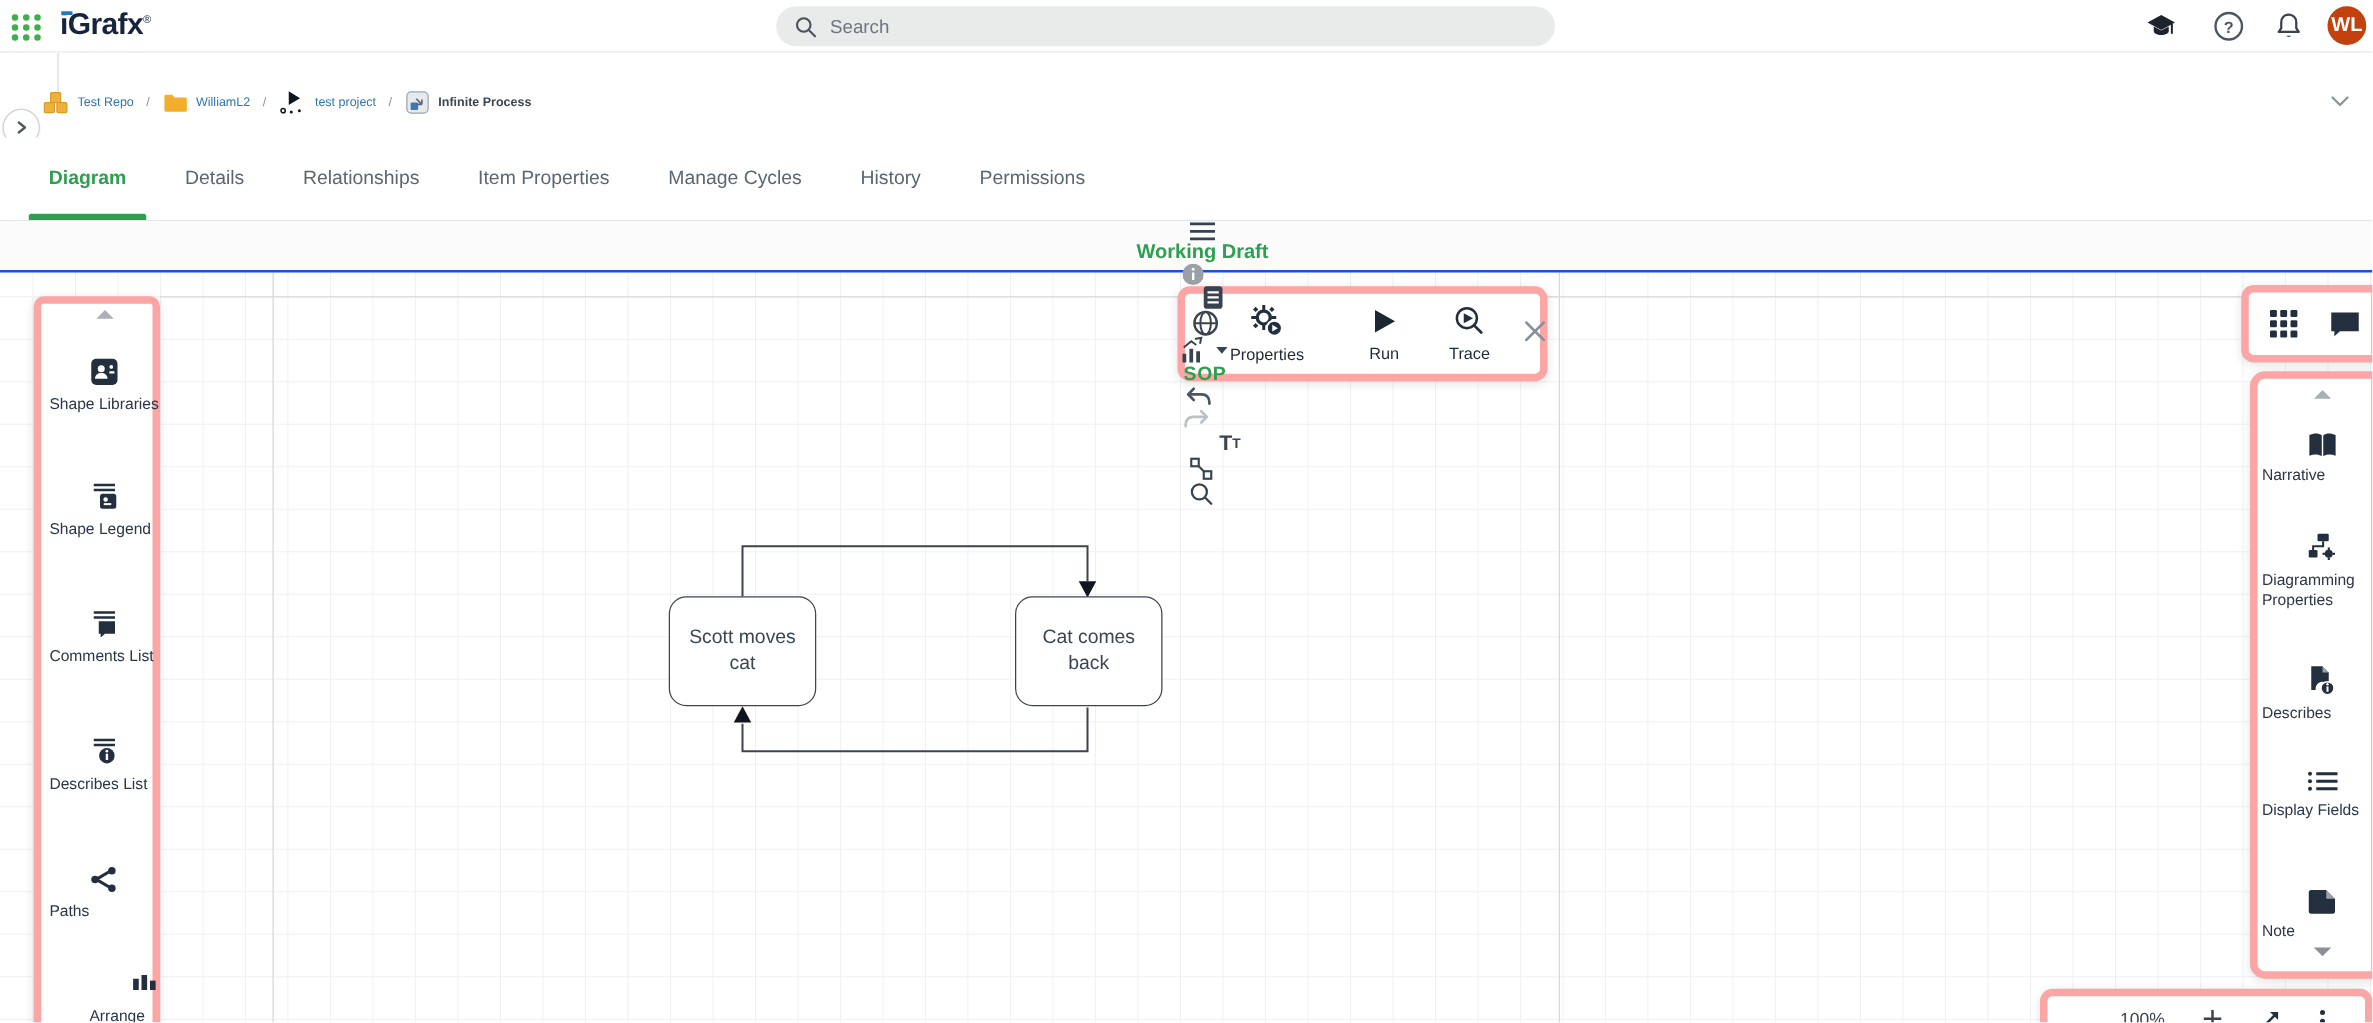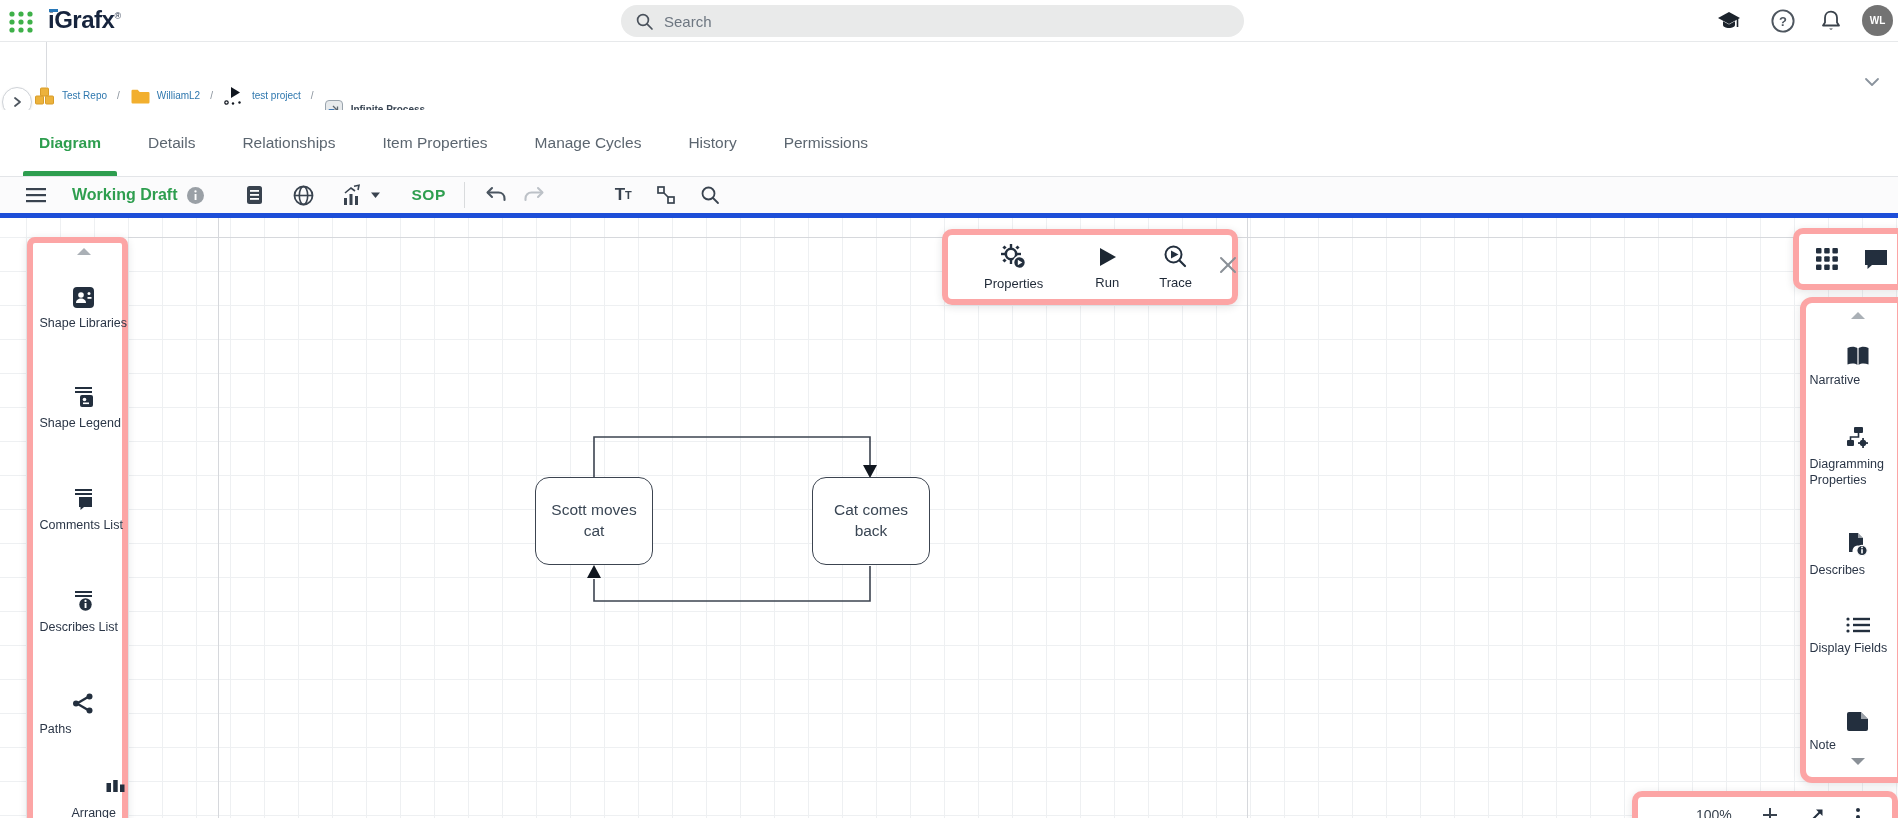--- a/index.html
+++ b/index.html
@@ -15,50 +15,50 @@
   .logo .ibar { position:absolute; left:1px; top:3px; width:9px; height:3px; background:#2878b8; }
   .logo sup { font-size:9px; font-weight:400; }
   .searchpill { position:absolute; left:621px; top:5px; width:623px; height:32px; background:#e9eaea;
                 border-radius:16px; display:flex; align-items:center; padding-left:14px; }
   .searchpill svg { flex:0 0 auto; }
   .searchpill input { border:none; outline:none; background:transparent; font-family:"Liberation Sans",sans-serif;
                       font-size:15px; color:#4a525c; margin-left:10px; width:520px; }
   .searchpill input::placeholder { color:#6d7680; opacity:1; }
   .tb-ico { position:absolute; top:8px; width:26px; height:26px; cursor:pointer; }
   .avatar { position:absolute; left:1862px; top:5px; width:31px; height:31px; border-radius:50%;
-            background:#737373; color:#fff; font-size:10px; font-weight:700; display:flex;
+            background:#c2410c; color:#fff; font-size:16px; font-weight:700; display:flex;
             align-items:center; justify-content:center; cursor:pointer; }
 
   
   .crumbrow { position:absolute; left:0; top:42px; width:1898px; height:68px; background:#fff; z-index:30; }
   .vline { position:absolute; left:46px; top:0; width:1px; height:45px; background:#d9dbdf; }
   .expander { position:absolute; left:2px; top:45px; width:30px; height:30px; border-radius:50%;
               background:#fff; border:1px solid #cfd3d8; display:flex; align-items:center; justify-content:center;
               cursor:pointer; box-shadow:0 1px 3px rgba(0,0,0,0.08); }
   .crumbs { position:absolute; left:34px; top:30px; display:flex; align-items:center; font-size:10px; }
   .crumbs .sep { color:#8a939d; margin:0 10px; }
   .crumb { display:flex; align-items:center; gap:7px; cursor:pointer; }
   .crumb a { color:#2e77ae; text-decoration:none; }
-  .crumb.current { cursor:default;margin-top:27px; }
+  .crumb.current { cursor:default; }
   .crumb.current .clabel { color:#3a4654; font-weight:700; }
   .crumb-dd { position:absolute; left:1864px; top:32px; cursor:pointer; }
 
   
   .tabsrow { position:absolute; left:0; top:110px; width:1898px; height:67px; background:#fff;
              border-bottom:1px solid #e3e5e8; z-index:30; }
   .tabs { display:flex; gap:47px; padding-left:39px; height:100%; align-items:center; }
   .tab { font-size:15.5px; color:#5c6670; cursor:pointer; position:relative; height:100%;
          display:flex; align-items:center; }
   .tab.active { color:#2e9e4f; font-weight:700; }
   .tab.active::after { content:""; position:absolute; left:-16px; right:-16px; bottom:0; height:5px;
                        background:#2e9e4f; border-radius:2px 2px 0 0; }
 
   
   .dtoolbar { position:absolute; left:0; top:177px; width:1898px; height:41px; background:#fbfbfc;
-              border-bottom:5px solid #1d4ed8; display:flex; align-items:center; z-index:30; }
+              border-bottom:2px solid #1d4ed8; display:flex; align-items:center; z-index:30;flex-direction:column; }
   .dt-btn { display:flex; align-items:center; justify-content:center; cursor:pointer; }
   .wd-label { font-size:16px; font-weight:700; color:#2e9e4f; margin-left:26px; cursor:pointer; }
   .sop { font-size:15.5px; font-weight:700; color:#2e9e4f; letter-spacing:0.5px; }
   .dt-sep { width:1px; height:26px; background:#d9dbdd; margin-left:18px; }
   .trtxt { font-weight:700; color:#39434f; font-size:17px; cursor:pointer; }
   .trtxt .small { font-size:11px; }
 
   
   .canvas { position:absolute; left:0; top:218px; width:1898px; height:600px; background:#fff;
             background-image:

